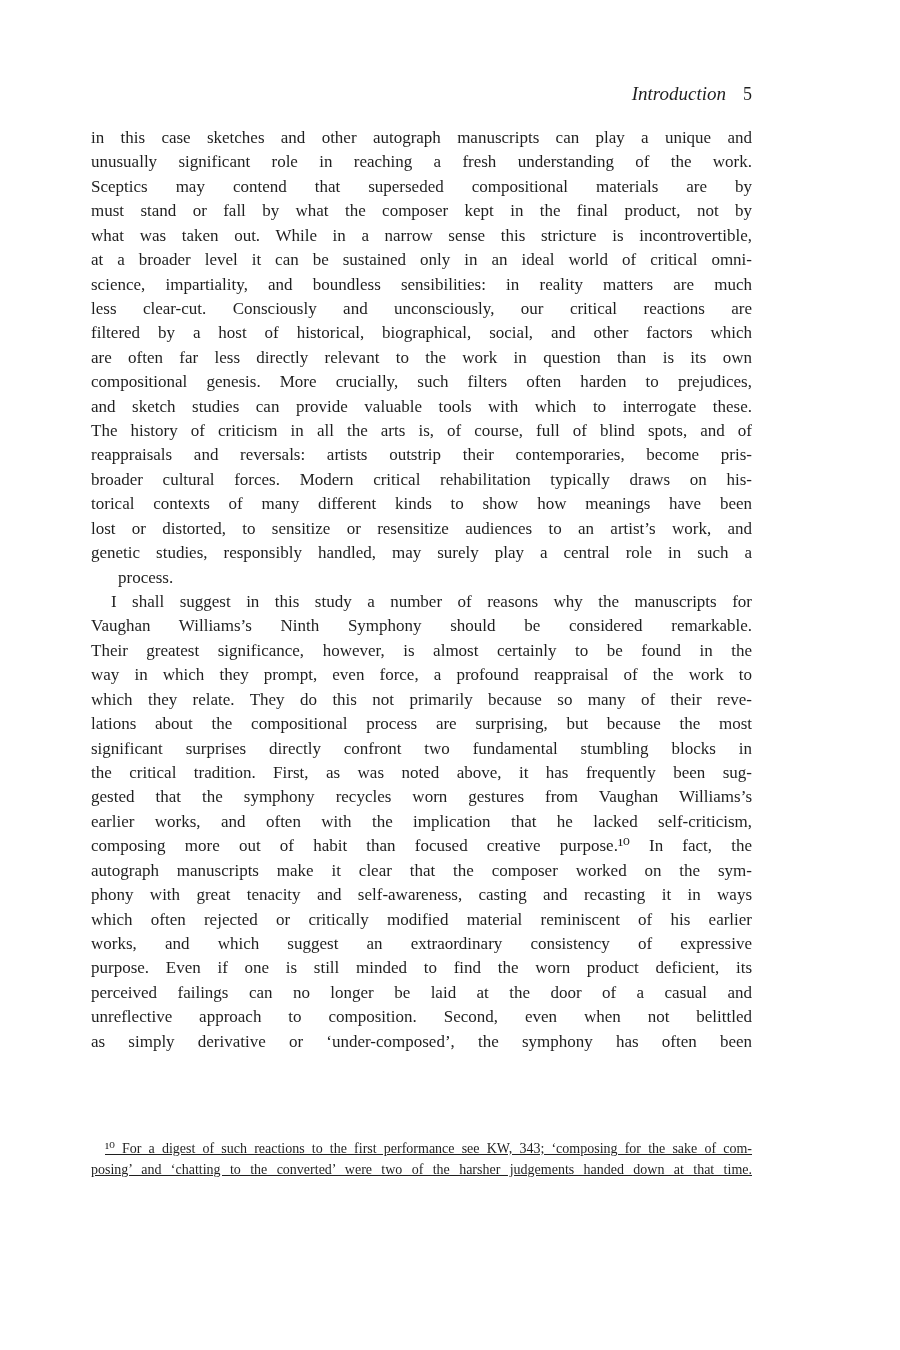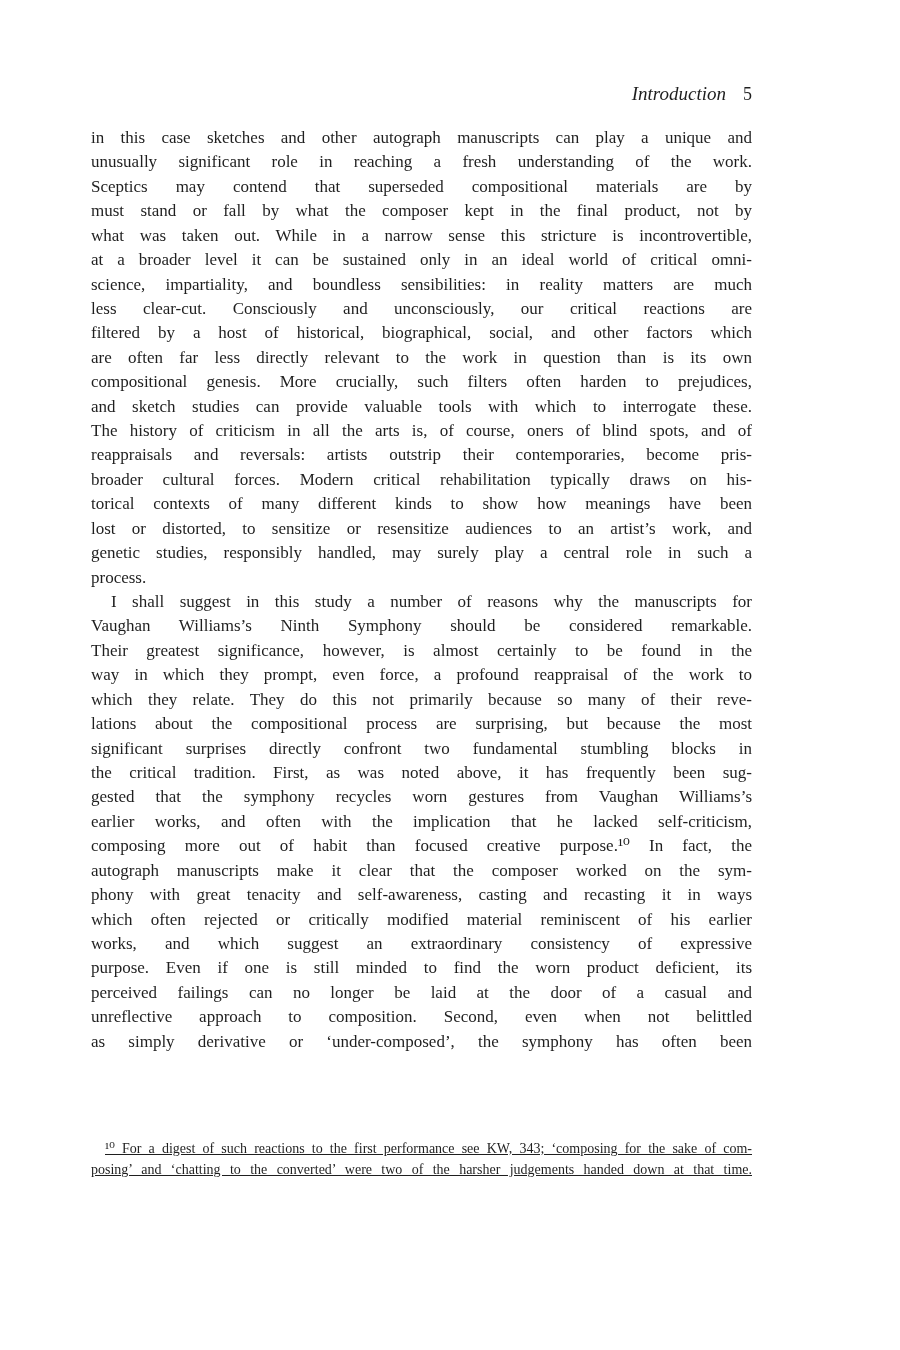--- a/index.html
+++ b/index.html
@@ -29,21 +29,21 @@
     left: 91px;
     width: 661px;
   }
   .line {
     font-size: 17px;
     line-height: 24.42px;
     text-align: justify;
     text-align-last: justify;
     white-space: normal;
   }
-  .line.no-just { text-align-last: left; }
+  .line.no-just { text-align-last: left; margin-left: 27px; }
   .line.indent { text-indent: 20px; }
   .footnote {
     position: absolute;
     top: 1138px;
     left: 91px;
     width: 661px;
   }
   .footnote .line {
     font-size: 14px;
     line-height: 21px;
@@ -65,21 +65,21 @@
         <div class="line">Sceptics may contend that superseded compositional materials are by</div>
         <div class="line">must stand or fall by what the composer kept in the final product, not by</div>
         <div class="line">what was taken out. While in a narrow sense this stricture is incontrovertible,</div>
         <div class="line">at a broader level it can be sustained only in an ideal world of critical omni-</div>
         <div class="line">science, impartiality, and boundless sensibilities: in reality matters are much</div>
         <div class="line">less clear-cut. Consciously and unconsciously, our critical reactions are</div>
         <div class="line">filtered by a host of historical, biographical, social, and other factors which</div>
         <div class="line">are often far less directly relevant to the work in question than is its own</div>
         <div class="line">compositional genesis. More crucially, such filters often harden to prejudices,</div>
         <div class="line">and sketch studies can provide valuable tools with which to interrogate these.</div>
-        <div class="line">The history of criticism in all the arts is, of course, oners of blind spots, and of</div>
+        <div class="line">The history of criticism in all the arts is, of course, full of blind spots, and of</div>
         <div class="line">reappraisals and reversals: artists outstrip their contemporaries, become pris-</div>
         <div class="line">broader cultural forces. Modern critical rehabilitation typically draws on his-</div>
         <div class="line">torical contexts of many different kinds to show how meanings have been</div>
         <div class="line">lost or distorted, to sensitize or resensitize audiences to an artist’s work, and</div>
         <div class="line">genetic studies, responsibly handled, may surely play a central role in such a</div>
         <div class="line no-just">process.</div>
       </div>
       <div>
         <div class="line indent">I shall suggest in this study a number of reasons why the manuscripts for</div>
         <div class="line">Vaughan Williams’s Ninth Symphony should be considered remarkable.</div>

